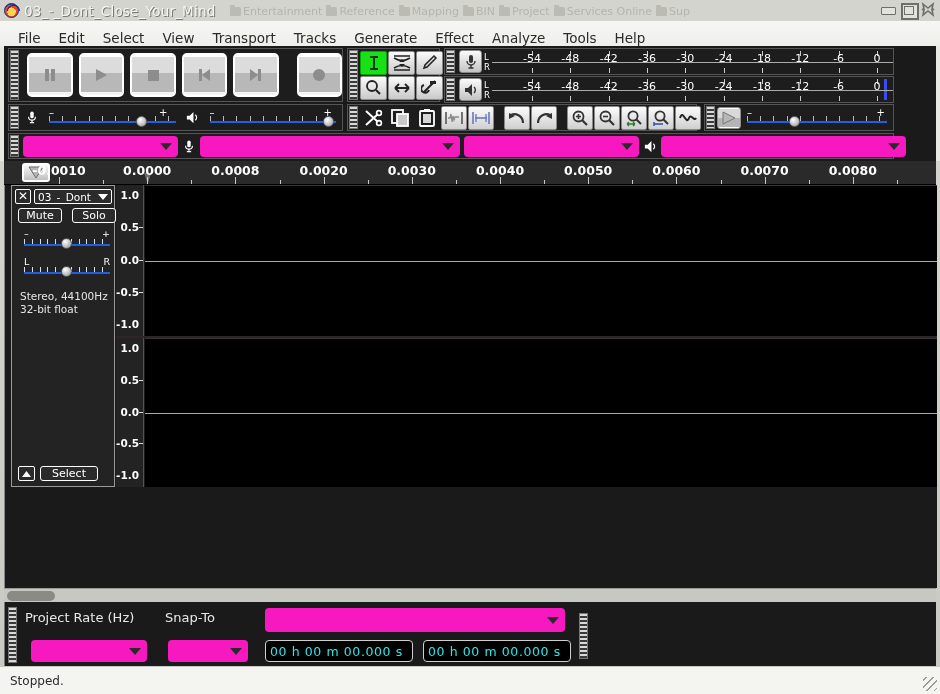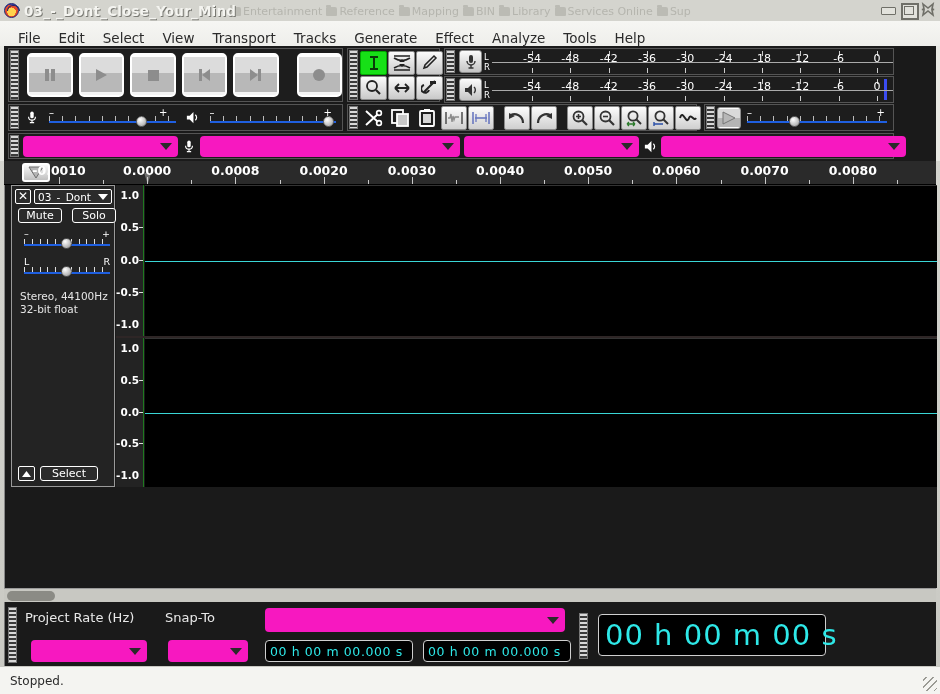--- a/index.html
+++ b/index.html
@@ -50,21 +50,21 @@
     border-radius: 50%;
     background: radial-gradient(circle at 50% 60%, #ffd24d 0 42%, #e24a2b 43% 70%, #3a3f9e 71% 100%);
     border: 1px solid #1d2370;
     position: relative; flex: none;
   }
   #title-icon:after{
     content:''; position:absolute; left:2px; top:1px; width:11px; height:5px;
     border:1.5px solid #1d2370; border-bottom:none; border-radius:6px 6px 0 0;
   }
   #title-text {
-    font-size: 13.5px; font-weight: bold; color: #f4f4f0;
+    font-size: 13.5px; font-weight: normal; color: #f4f4f0;
     text-shadow: 1px 1px 0 #7a7a74;
     letter-spacing: .2px;
   }
   #win-controls {
     position: absolute; right: 4px; top: 2px;
     display: flex; align-items: center; gap: 4px;
   }
   .wbtn { width: 16px; height: 15px; position: relative; }
   #btn-min:after{
     content:''; position:absolute; left:1px; top:5px; width:13px; height:6px;
@@ -374,21 +374,21 @@
     <span class="bg-bm">
         <span class="bg-folder"></span>
         <span>Mapping</span>
       </span>
     <span class="bg-bm">
         <span class="bg-folder"></span>
         <span>BIN</span>
       </span>
     <span class="bg-bm">
         <span class="bg-folder"></span>
-        <span>Library</span>
+        <span>Project</span>
       </span>
     <span class="bg-bm">
         <span class="bg-folder"></span>
         <span>Services Online</span>
       </span>
     <span class="bg-bm">
         <span class="bg-folder"></span>
         <span>Sup</span>
       </span>
   </div>
@@ -903,23 +903,20 @@
     </div>
 
     <div class="time-field small-time" style="left:260px;width:148px">
       <span>00 h 00 m 00.000 s</span>
     </div>
     <div class="time-field small-time" style="left:418px;width:148px">
       <span>00 h 00 m 00.000 s</span>
     </div>
 
     <div class="grip" style="position:absolute;left:573px;top:10px;height:46px;width:9px"></div>
-    <div class="time-field" id="bigtime">
-      <span>00 h 00 m 00 s</span>
-    </div>
   </div>
 
   <div id="statusbar">
     <div id="status-text">Stopped.</div>
     <div id="resize-grip"></div>
   </div>
 
 </div>
 
 </body></html>

